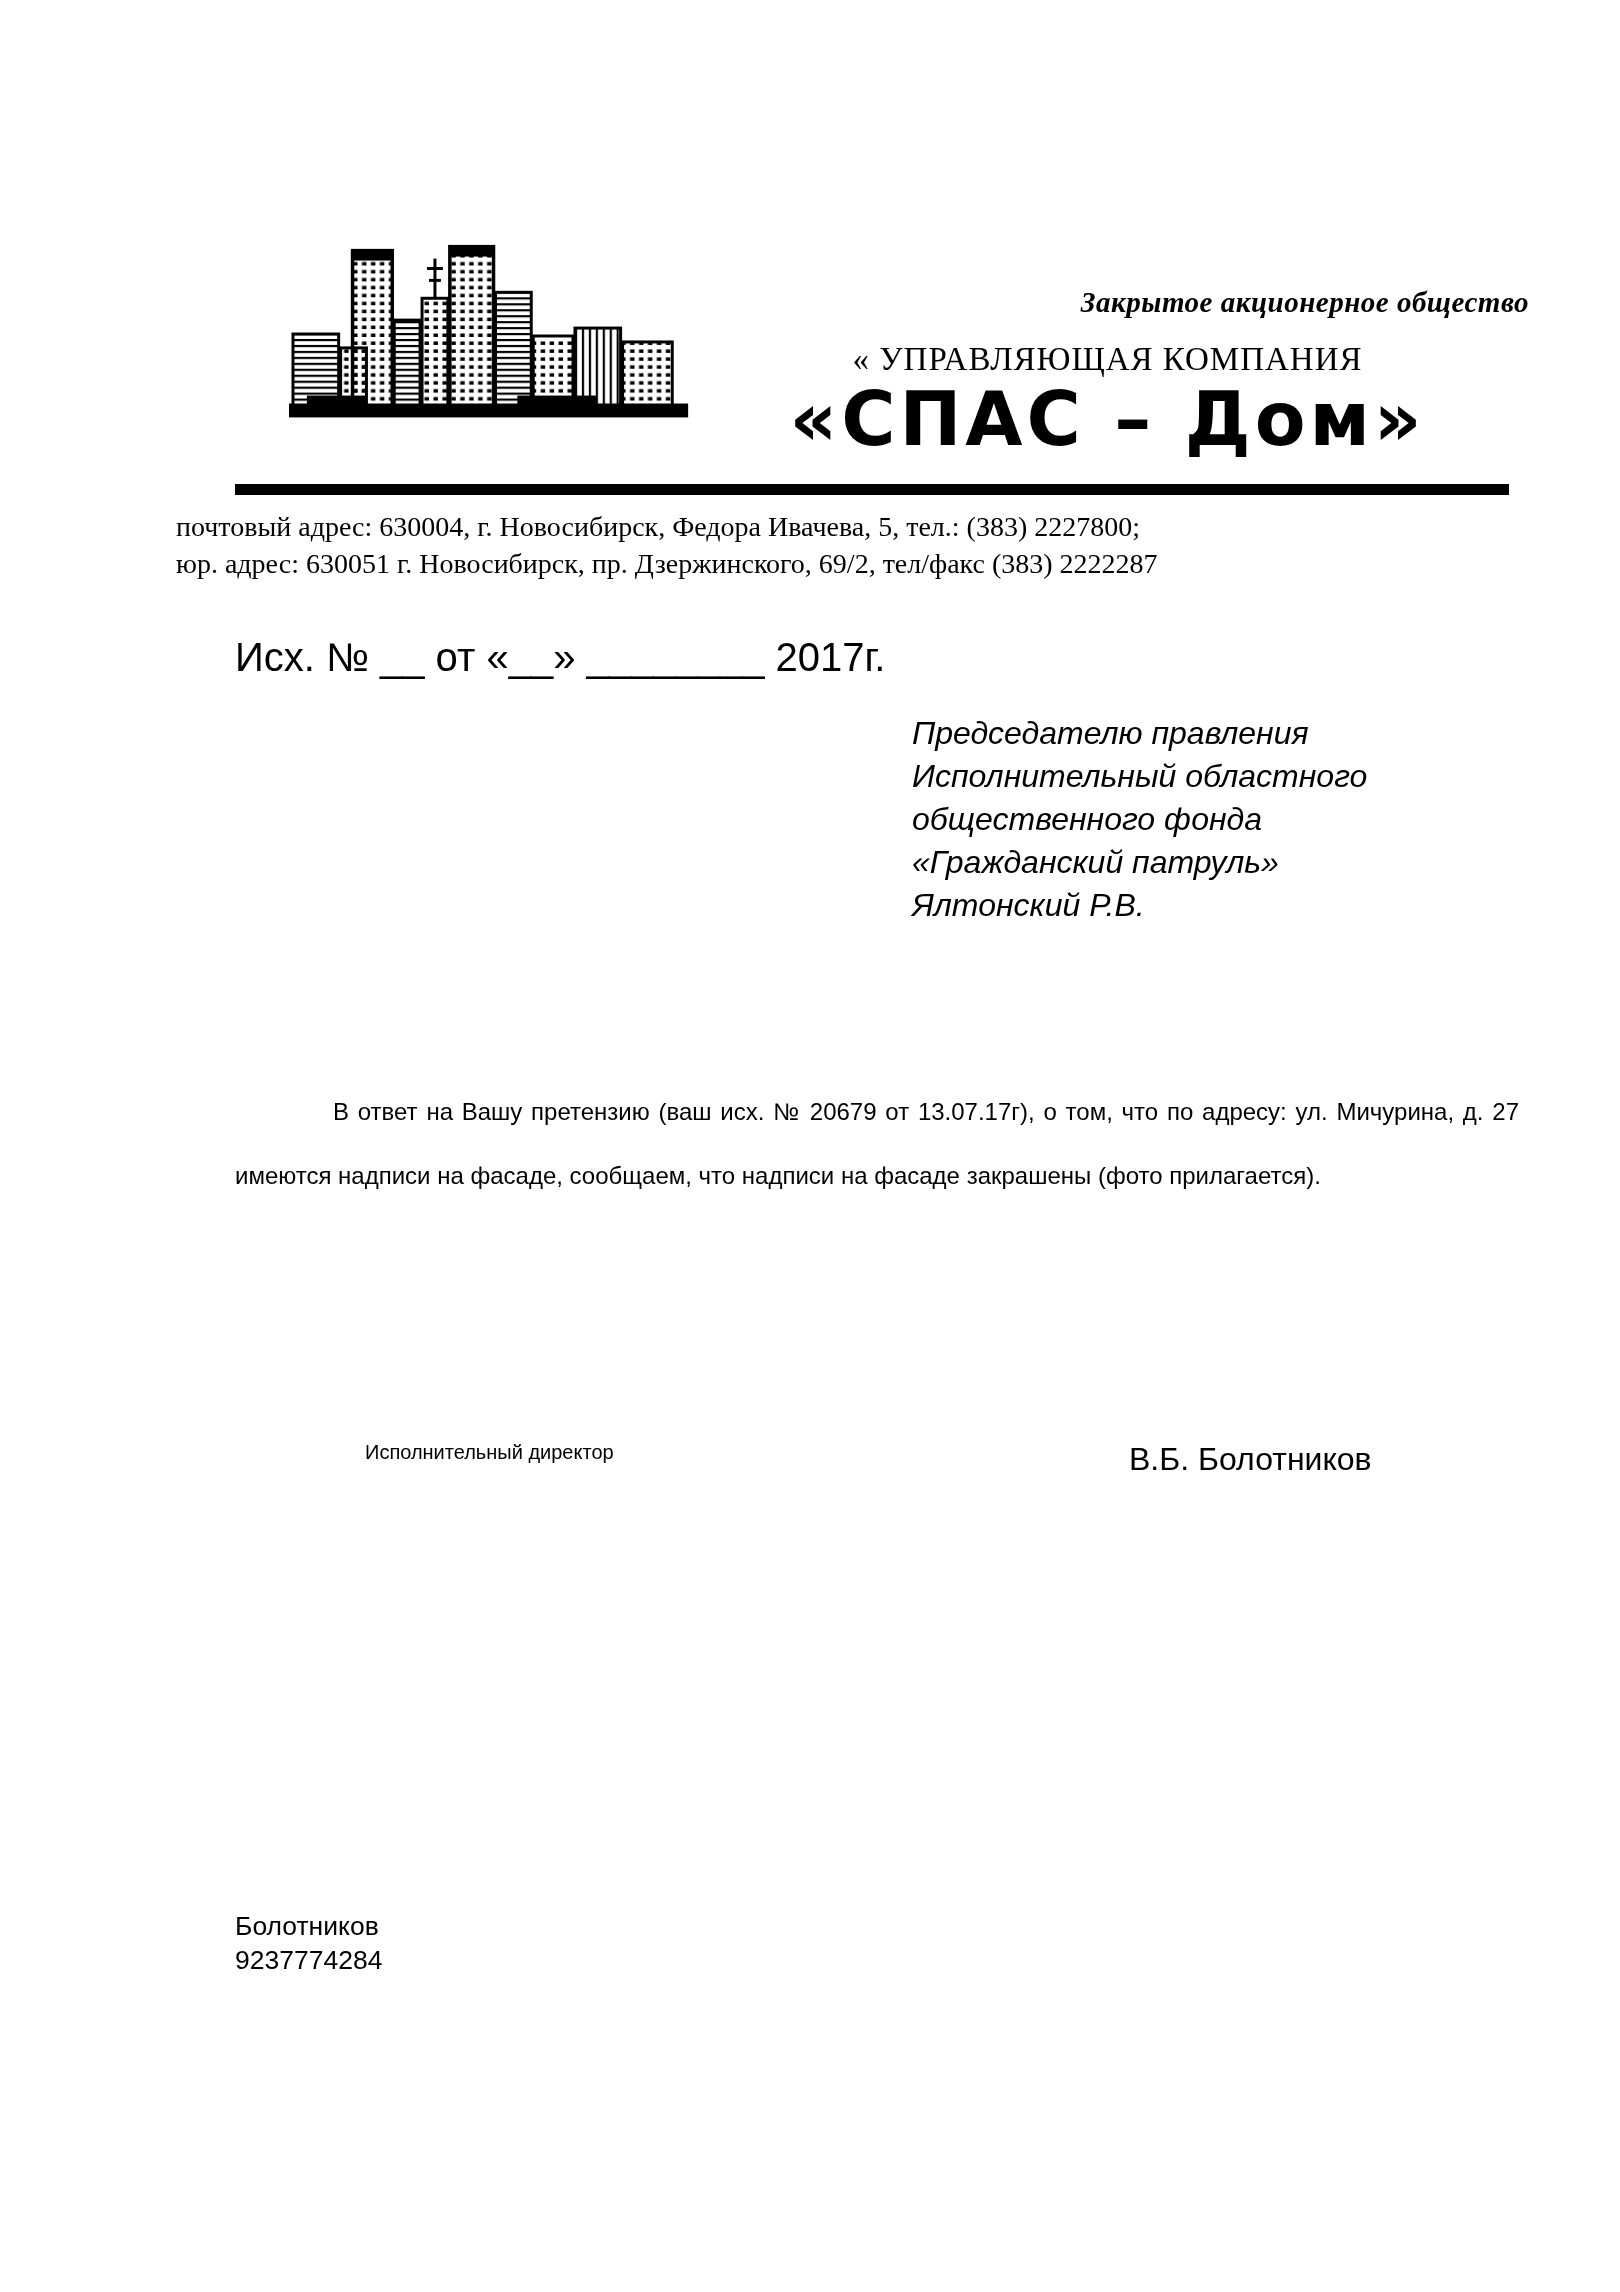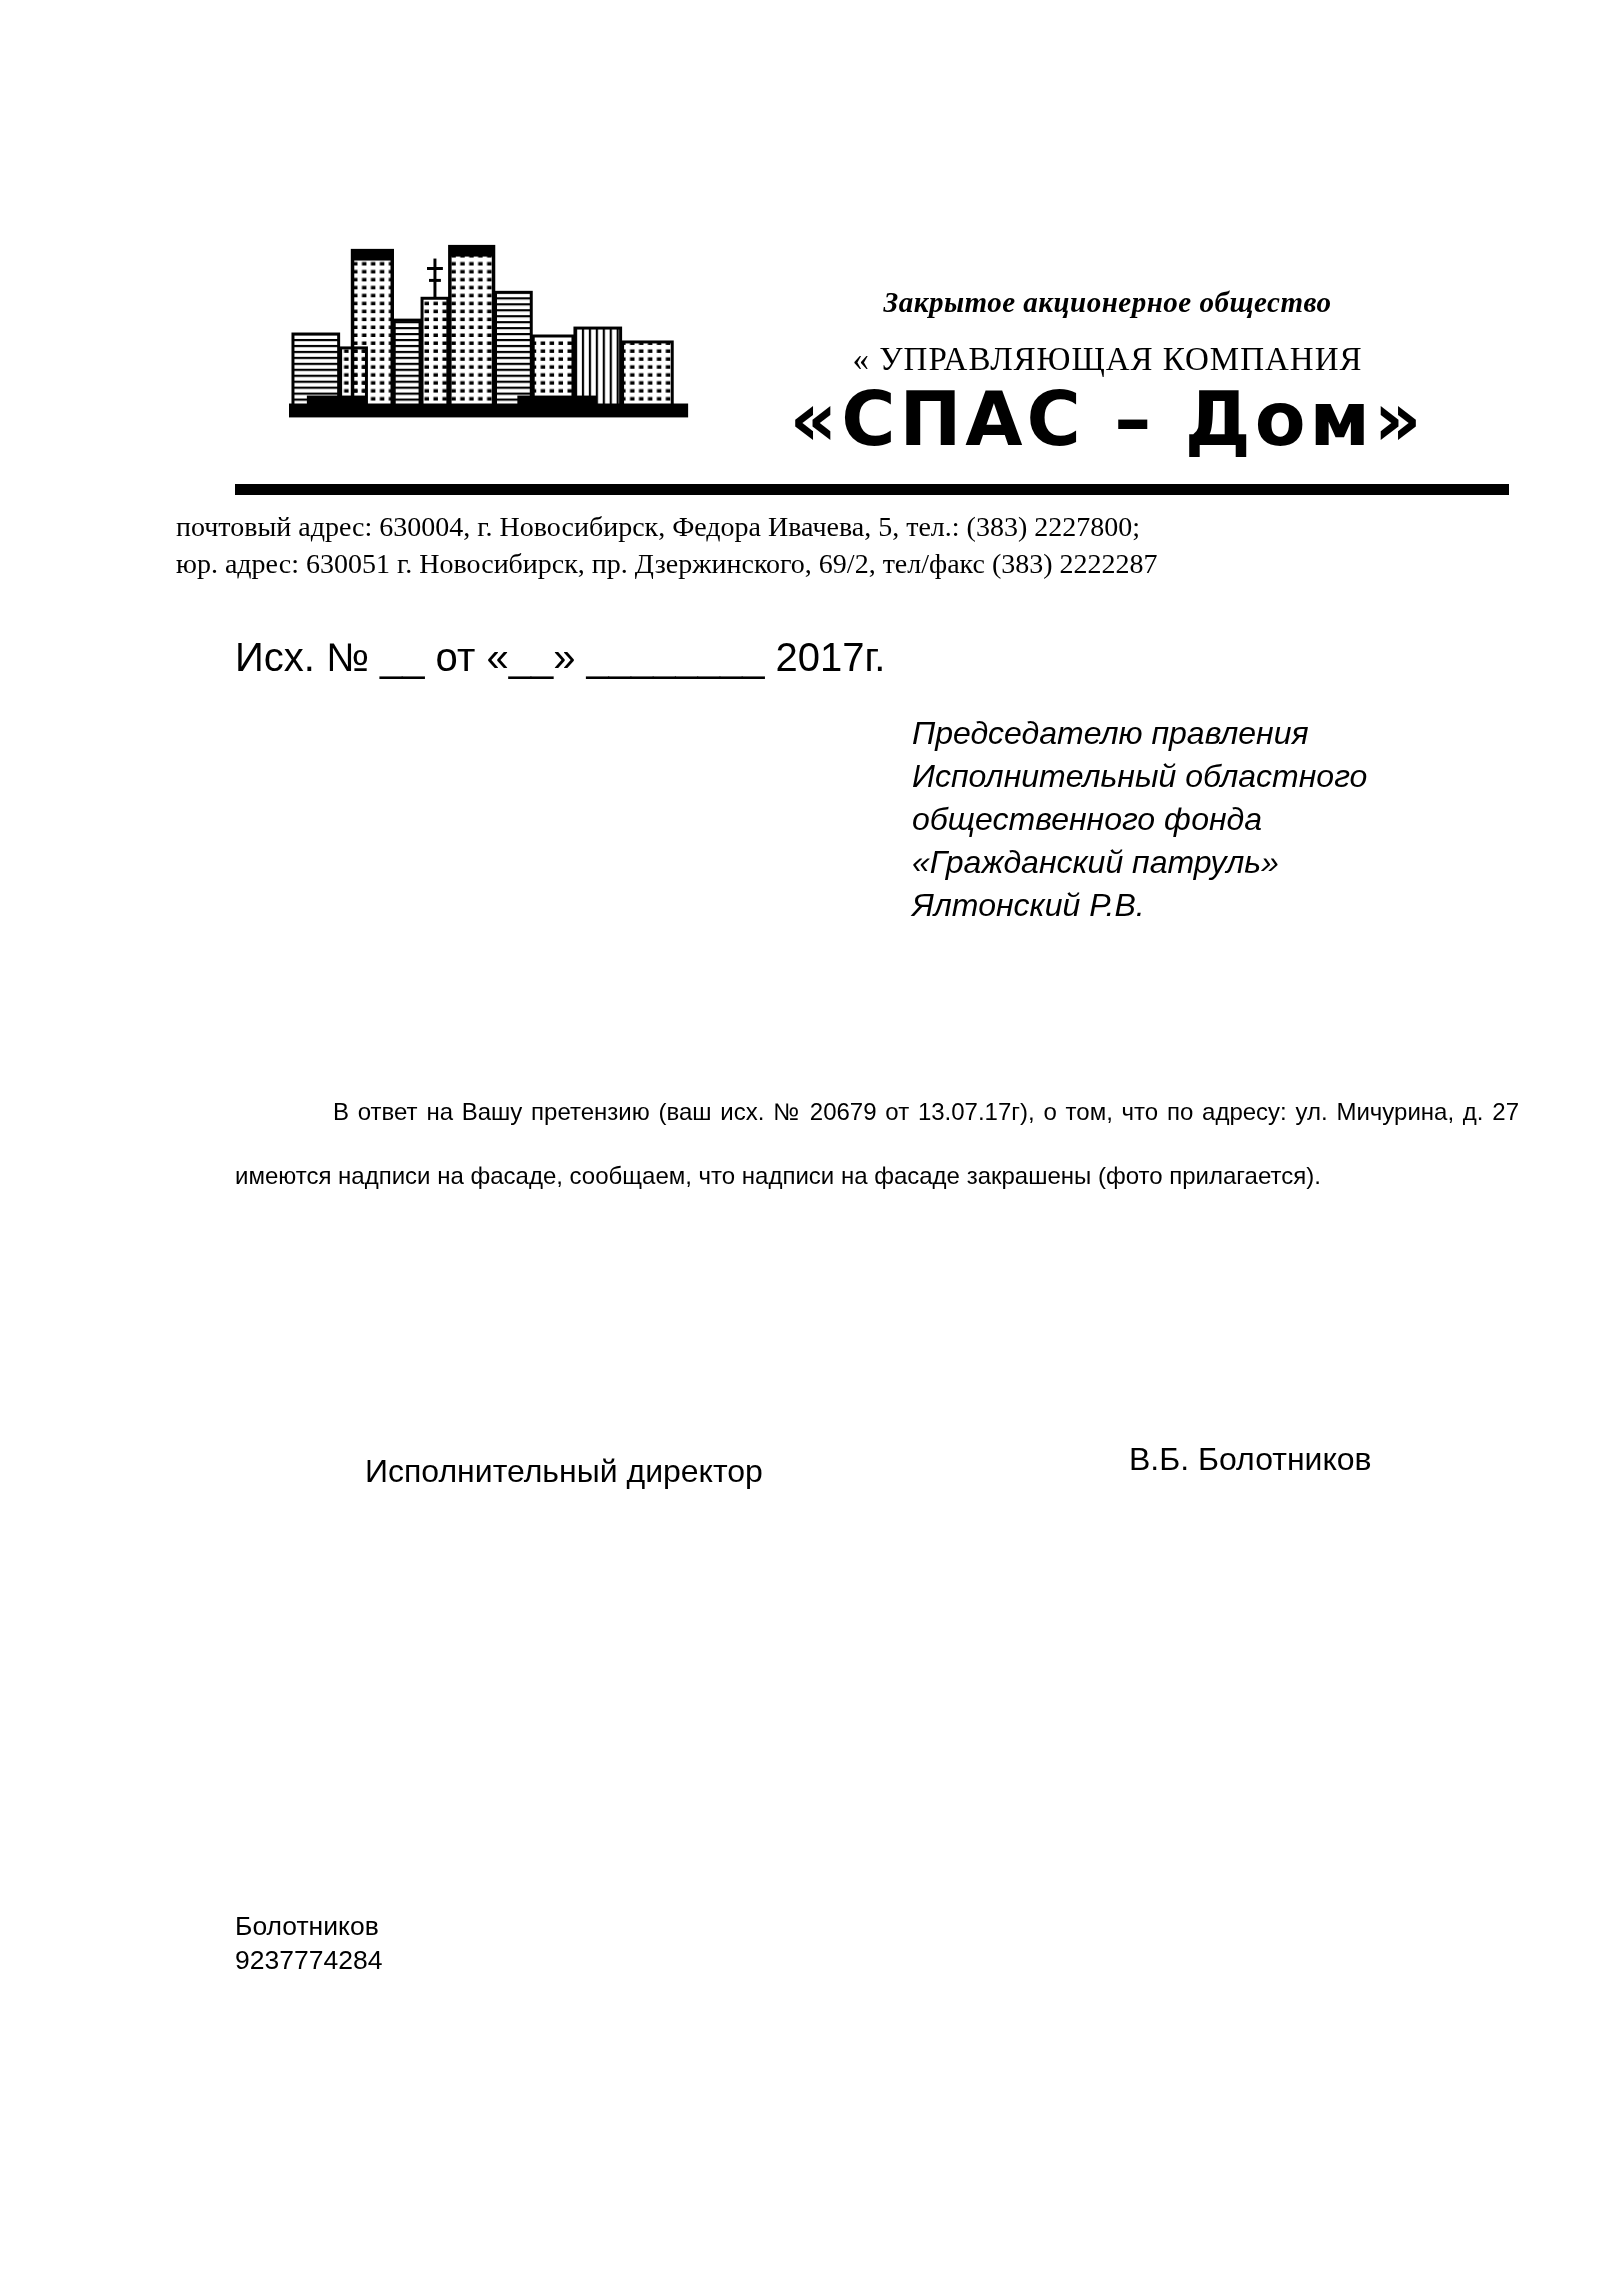--- a/index.html
+++ b/index.html
@@ -34,20 +34,21 @@
     width: 843px;
     text-align: center;
   }
   .org-type {
     font-family: "Liberation Serif", serif;
     font-style: italic;
     font-weight: bold;
     font-size: 29px;
     letter-spacing: 0.5px;
     margin-bottom: 21.6px;
+    text-align: right;
   }
   .company-line1 {
     font-family: "Liberation Serif", serif;
     font-size: 33px;
     letter-spacing: 1px;
     margin-bottom: 3.9px;
   }
   .company-line2 {
     font-family: "DejaVu Sans", sans-serif;
     font-weight: bold;
@@ -101,22 +102,21 @@
     font-size: 24px;
     line-height: 64px;
     text-align: justify;
     text-indent: 98px;
   }
 
   .sig-title {
     position: absolute;
     left: 365px;
     top: 1441px;
-    font-size: 32px;
-    margin-top: 12px;
+    font-size: 20px;
   }
   .sig-name {
     position: absolute;
     left: 1129px;
     top: 1441px;
     font-size: 32px;
   }
 
   .executor {
     position: absolute;

